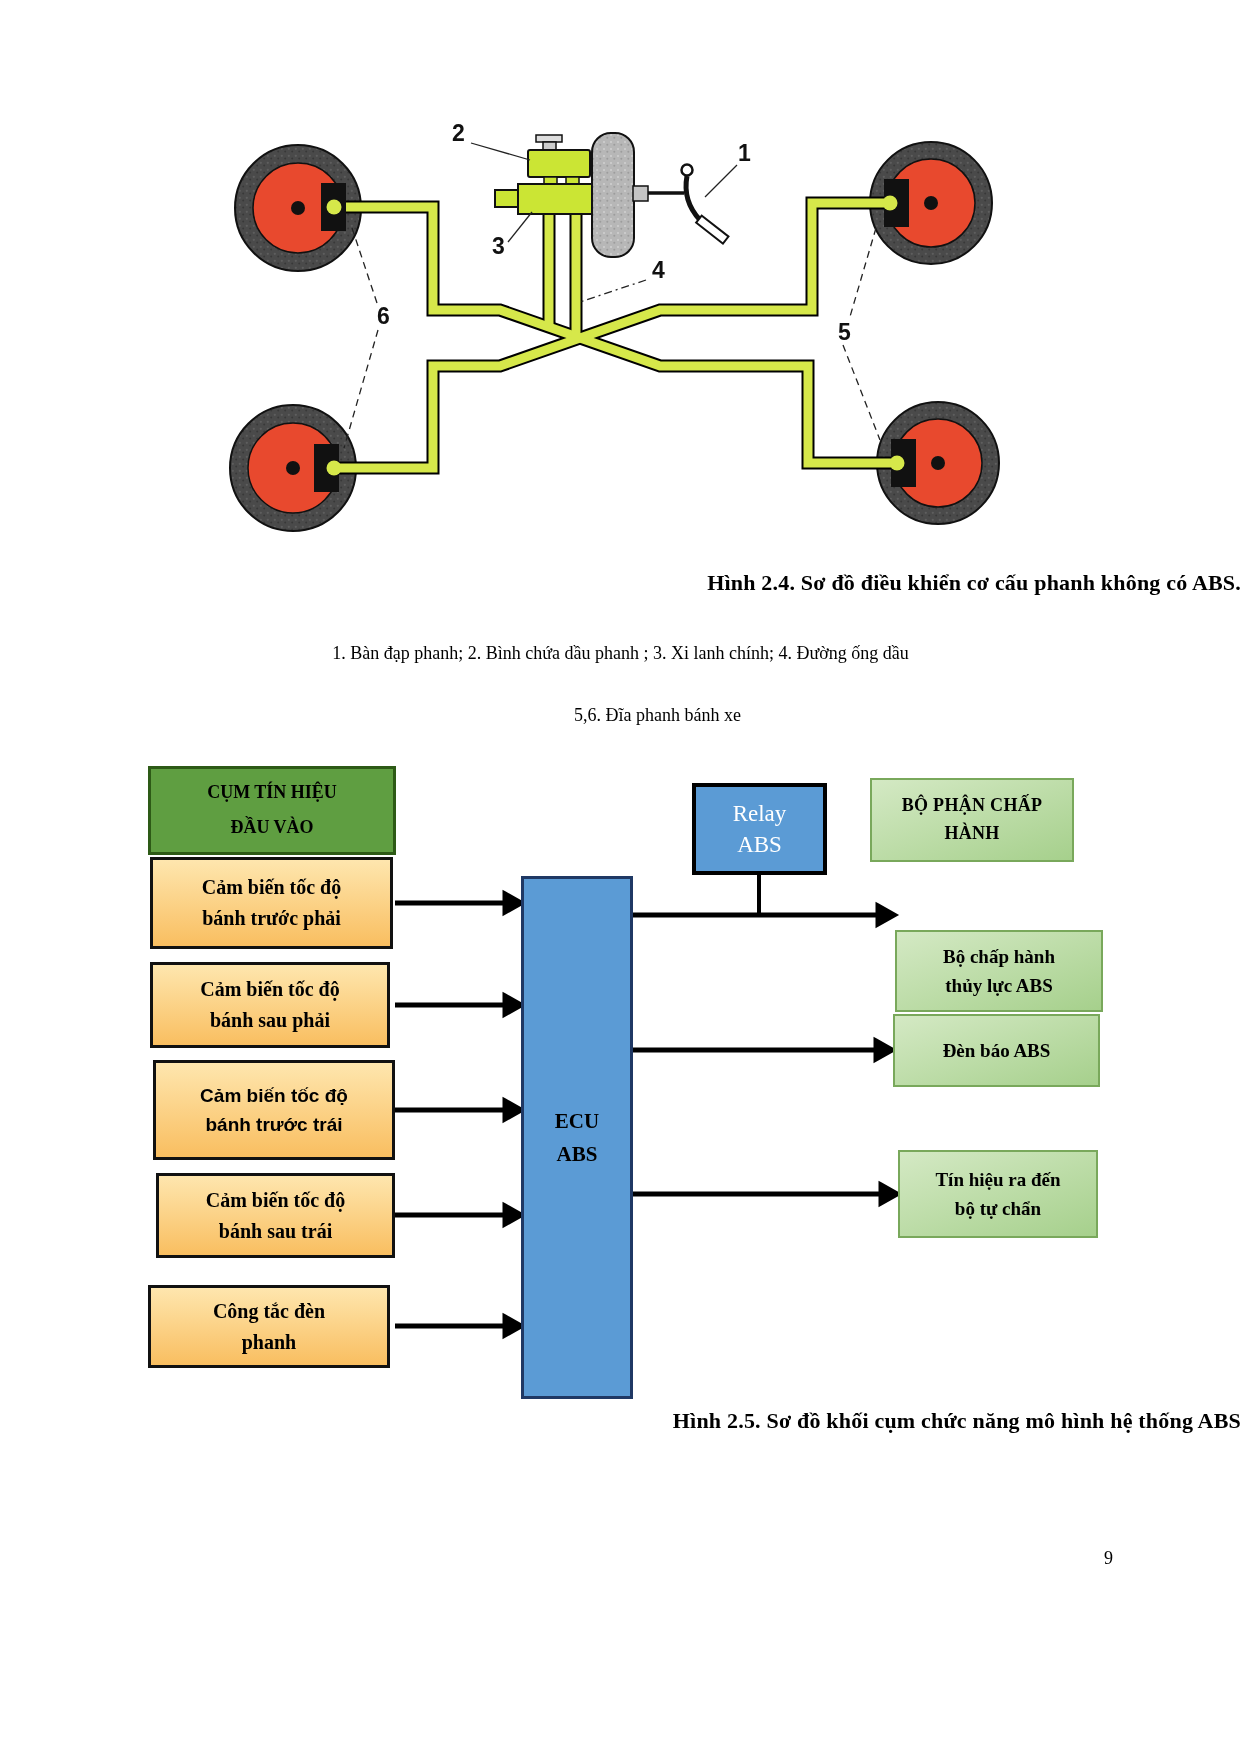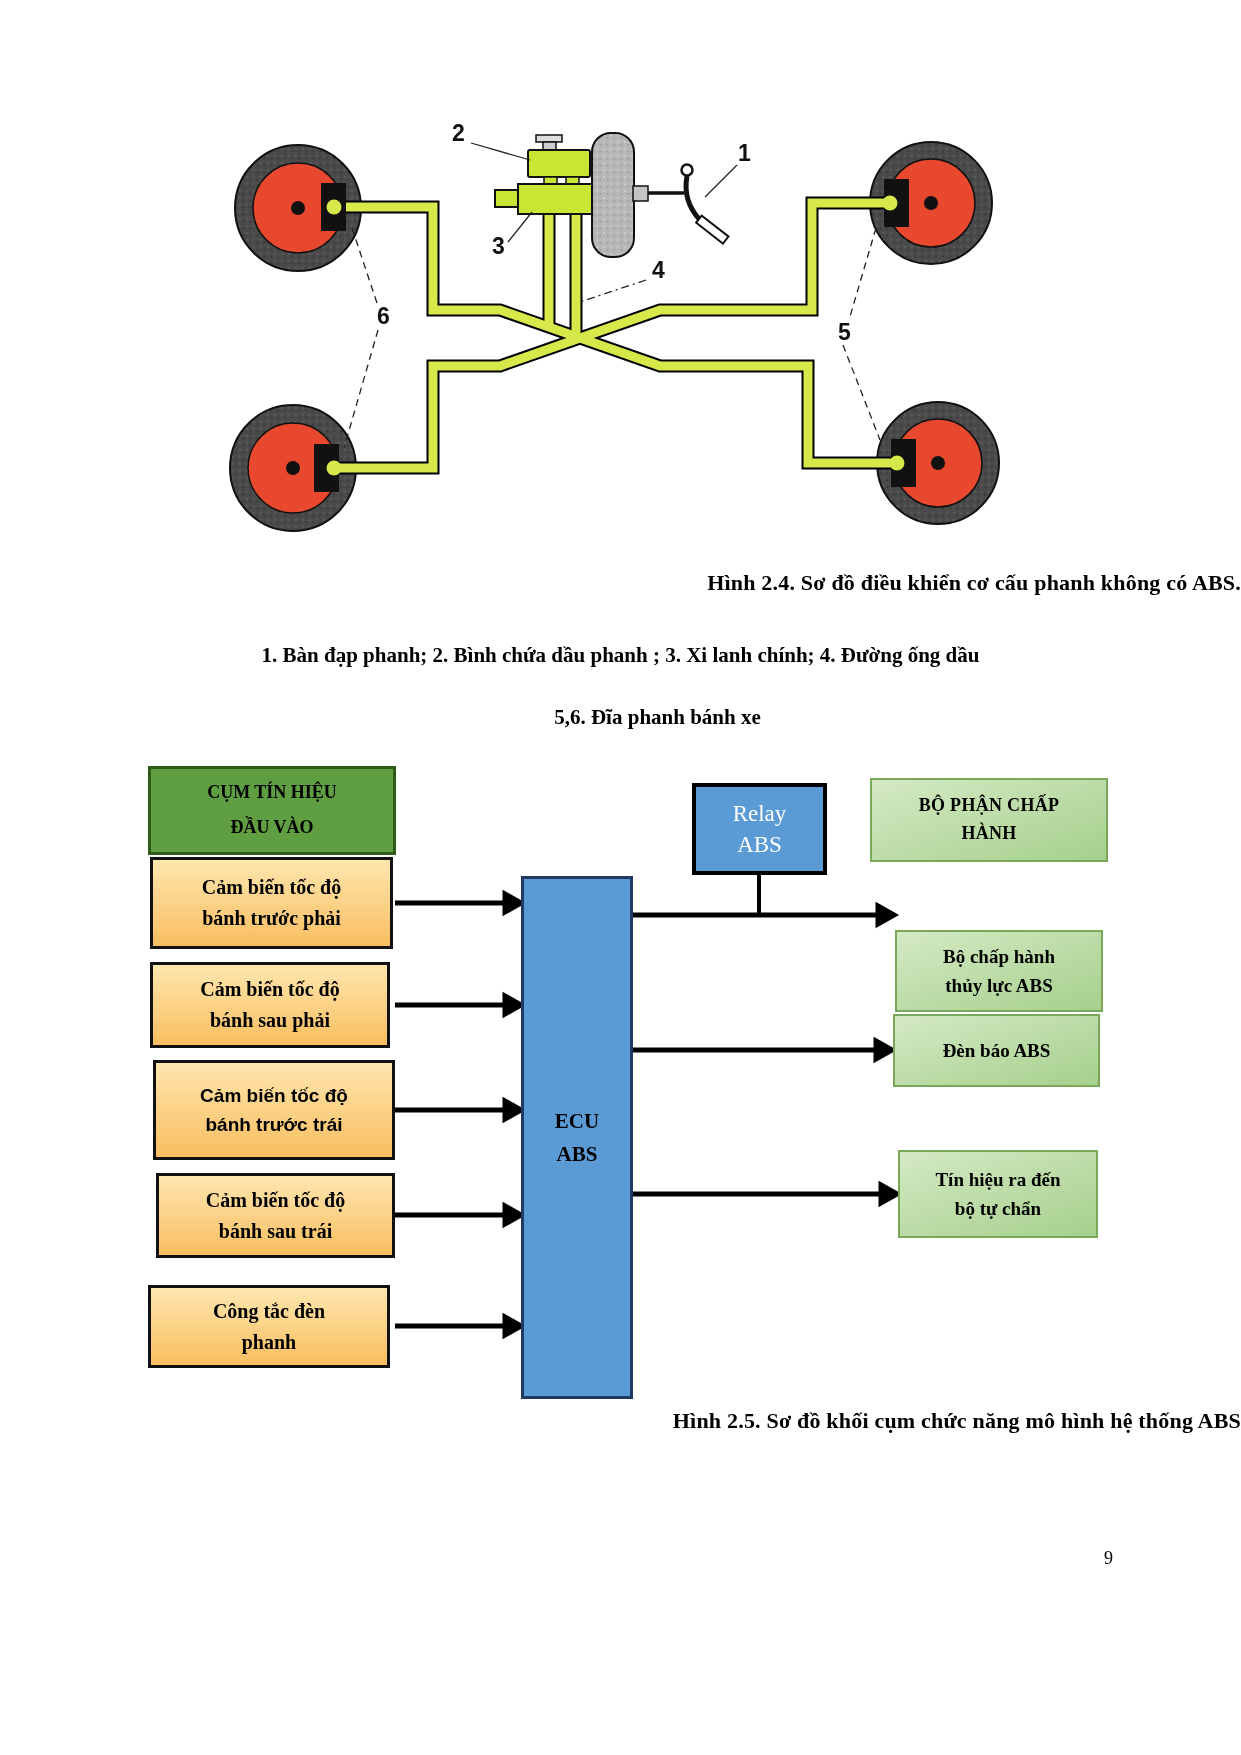--- a/index.html
+++ b/index.html
@@ -7,21 +7,21 @@
     width:1241px;height:1755px;position:relative;background:#ffffff;
     font-family:"Liberation Serif",serif;color:#000;overflow:hidden;
   }
   .abs{position:absolute;}
   
   .caption{
     left:0;width:1241px;text-align:right;font-size:22px;font-weight:bold;
     letter-spacing:.2px;
   }
   .legend{
-    left:0;width:1241px;text-align:center;font-size:21px;font-weight:bold;
+    left:0;width:1241px;text-align:center;font-size:18px;font-weight:normal;
   }
   
   .blockbox{box-sizing:border-box;display:flex;flex-direction:column;
     align-items:center;justify-content:center;text-align:center;z-index:2;}
   .blockbox .ln{display:block;line-height:1.55;}
   .green-header{
     background:#5f9e41;border:3px solid #2d5a16;
     font-weight:bold;font-size:18px;justify-content:space-evenly;
   }
   .green-header .ln{line-height:1.1;}
@@ -207,21 +207,21 @@
 <div class="abs blockbox bluebox" style="left:521px;top:876px;width:112px;height:523px;">
   <span class="ln">ECU</span>
   <span class="ln">ABS</span>
 </div>
 
 <div class="abs blockbox relay" style="left:692px;top:783px;width:135px;height:92px;">
   <span class="ln">Relay</span>
   <span class="ln">ABS</span>
 </div>
 
-<div class="abs blockbox lightgreen hdr" style="left:870px;top:778px;width:238px;height:84px;">
+<div class="abs blockbox lightgreen hdr" style="left:870px;top:778px;width:204px;height:84px;">
   <span class="ln">BỘ PHẬN CHẤP</span>
   <span class="ln">HÀNH</span>
 </div>
 <div class="abs blockbox lightgreen" style="left:895px;top:889px;width:208px;height:82px;margin-top:41px;">
   <span class="ln">Bộ chấp hành</span>
   <span class="ln">thủy lực ABS</span>
 </div>
 <div class="abs blockbox lightgreen" style="left:893px;top:1014px;width:207px;height:73px;">
   <span class="ln">Đèn báo ABS</span>
 </div>

